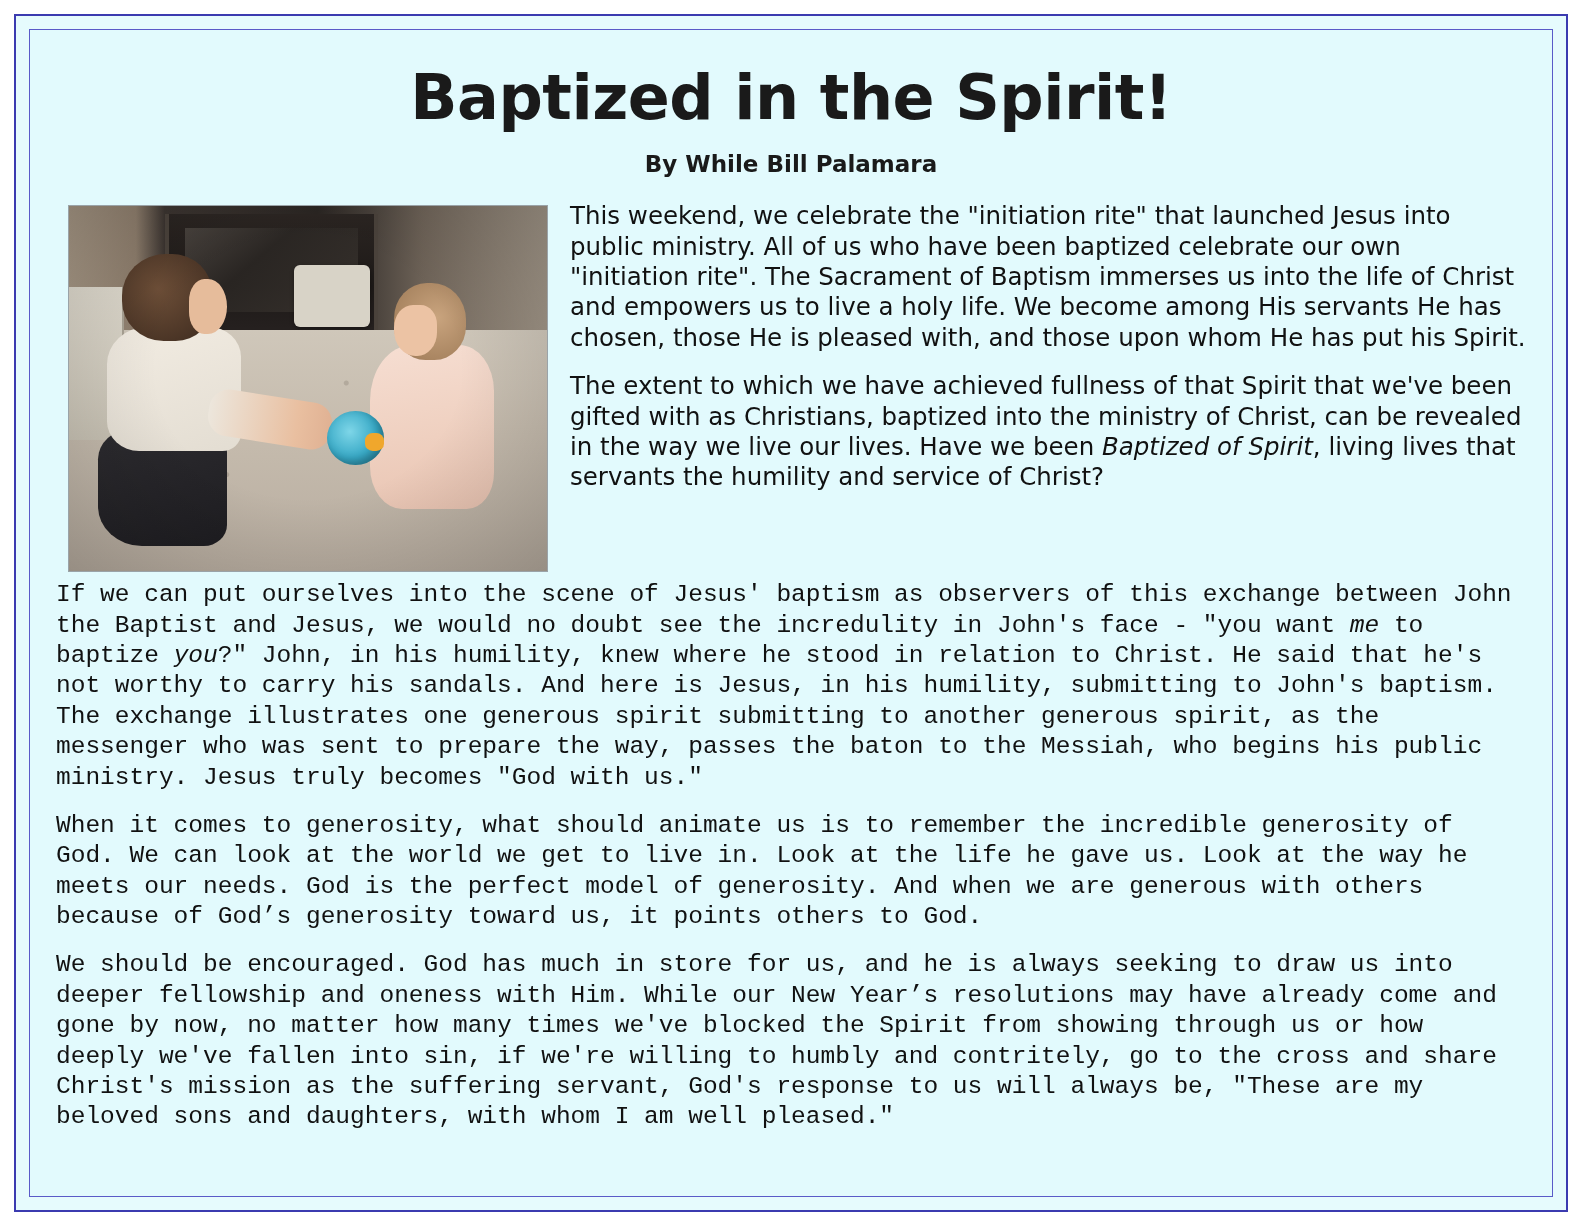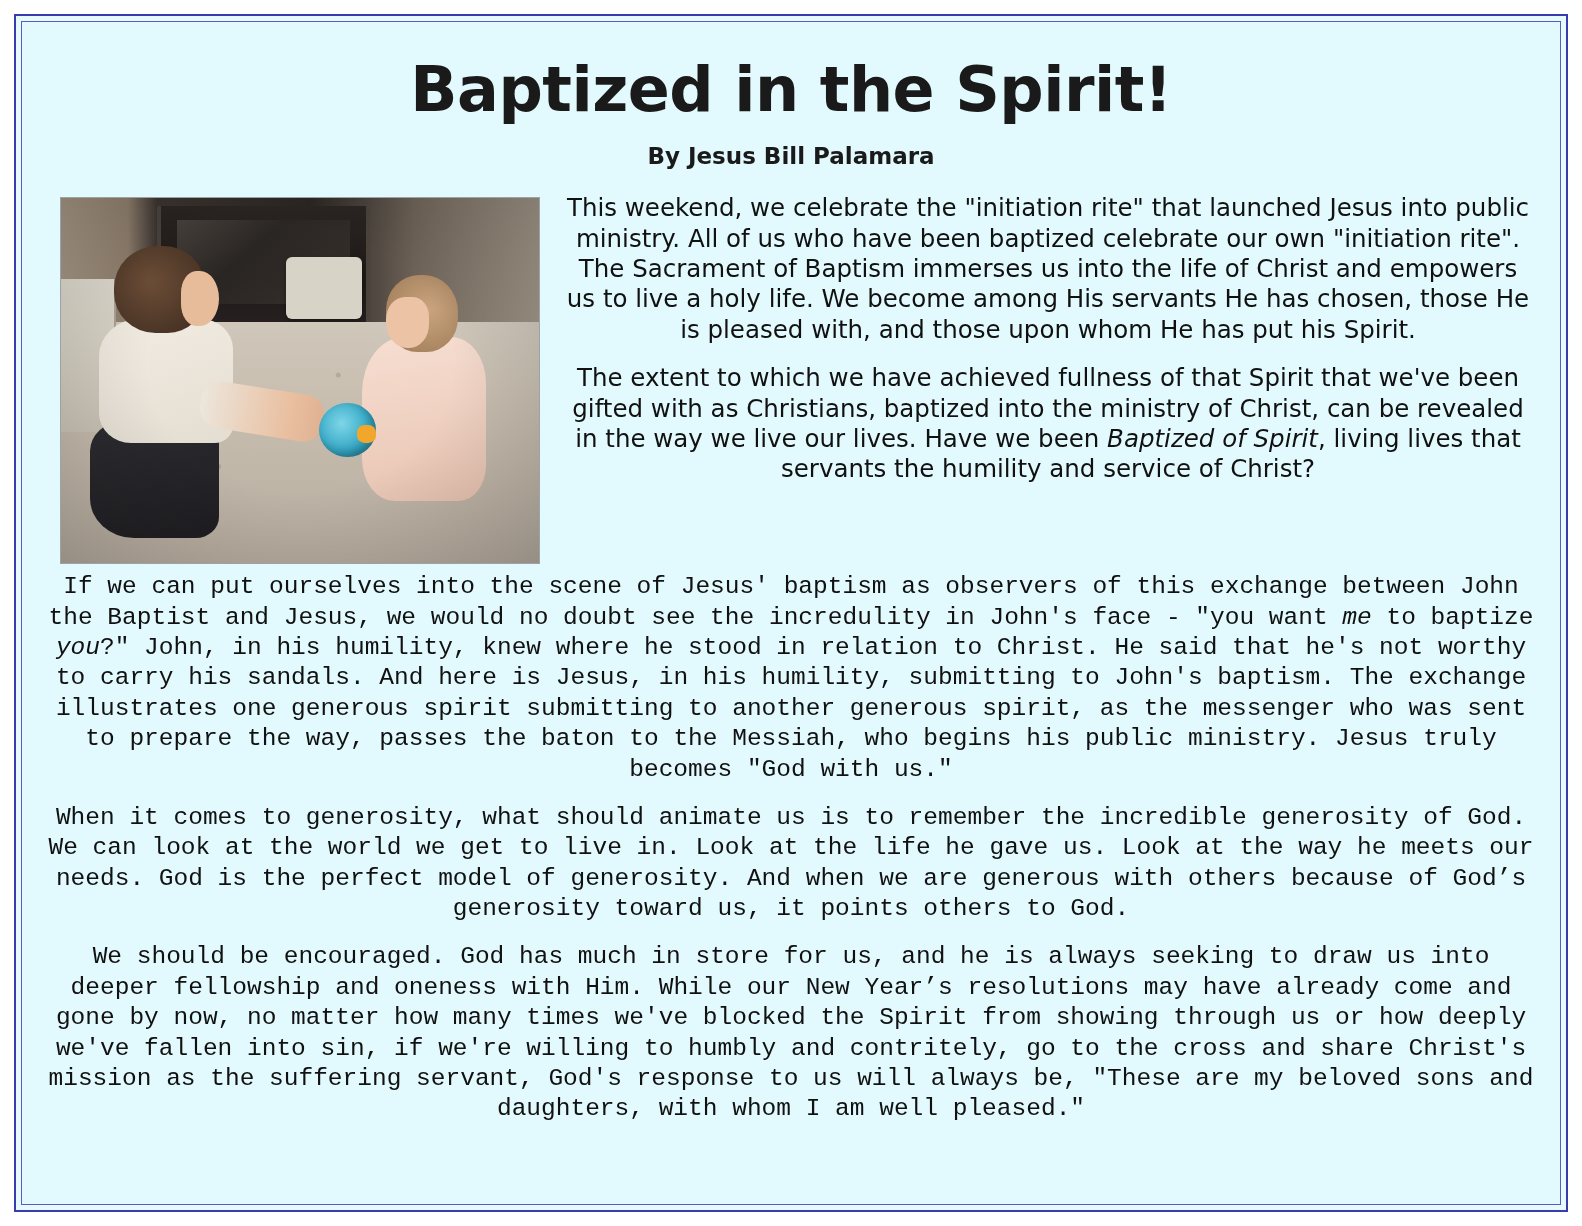--- a/index.html
+++ b/index.html
@@ -17,21 +17,21 @@
     width: 1582px;
     height: 1226px;
     padding: 14px;
     background: #ffffff;
   }
   .outer-border {
     box-sizing: border-box;
     width: 100%;
     height: 100%;
     border: 2px solid #3b3bb0;
-    padding: 5px;
+    padding: 13px;
     background: #e6fbfd;
   }
   .inner-border {
     box-sizing: border-box;
     width: 100%;
     height: 100%;
     border: 1px solid #5a5ac8;
     background: #e2fafd;
     padding: 10px 26px 10px 26px;
     overflow: hidden;
@@ -159,21 +159,21 @@
   .ph-shadow {
     position: absolute; left: 0; top: 0; width: 100%; height: 100%;
     background: radial-gradient(ellipse at 50% 45%, rgba(0,0,0,0) 45%, rgba(0,0,0,.18) 100%);
   }
   .body-text {
     font-size: 24.5px;
     line-height: 1.24;
     color: #111111;
     font-family: "DejaVu Sans", sans-serif;
     margin: 0 0 16px 0;
-    text-align: center;
+    text-align: left;
   }
   .top-section .body-text {
     margin-bottom: 18px;
   }
   .lower-section {
     clear: both;
     padding-top: 2px;
   }
   .lower-section .body-text {
     margin-bottom: 18px;
@@ -184,21 +184,21 @@
   }
 </style>
 </head>
 <body>
 
 <div class="page">
   <div class="outer-border">
     <div class="inner-border">
 
       <h1 class="title">Baptized in the Spirit!</h1>
-      <div class="byline">By Jesus Bill Palamara</div>
+      <div class="byline">By While Bill Palamara</div>
 
       <div class="top-section">
 
         <div class="photo">
           <div class="ph-wall"></div>
           <div class="ph-fireplace">
             <div class="ph-glass"></div>
           </div>
           <div class="ph-cushion"></div>
           <div class="ph-rug"></div>

